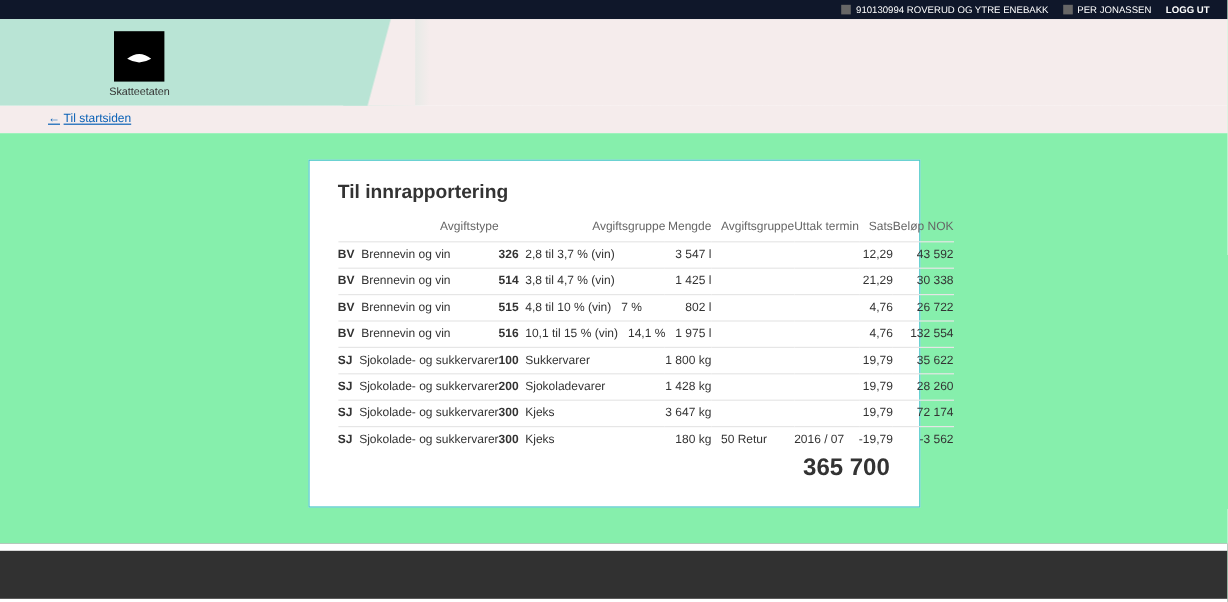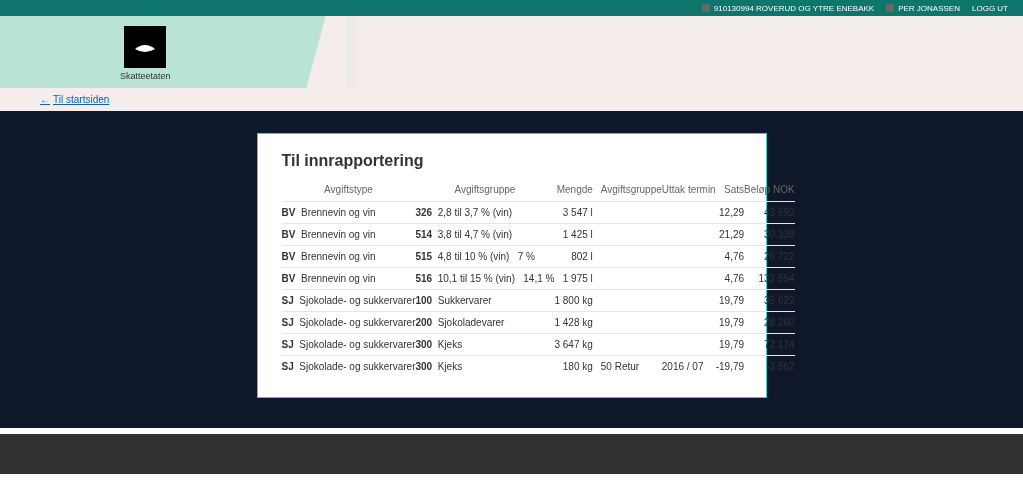--- a/index.html
+++ b/index.html
@@ -5,54 +5,54 @@
     * { box-sizing: border-box; margin: 0; padding: 0; }
     body {
       font-family: Arial, Helvetica, sans-serif;
       font-size: 11px;
       background: #fff;
       color: #333;
     }
 
     
     .topbar {
-      background: #0f766e;
+      background: #0f172a;
       height: 16px;
       display: flex;
       justify-content: flex-end;
       align-items: center;
       padding: 0 15px;
       gap: 12px;
       color: #fff;
       font-size: 8px;
     }
     .topbar .item { display: flex; align-items: center; gap: 4px; }
     .topbar .icon-box { width: 8px; height: 8px; background: #666; display: inline-block; }
-    .topbar .logout { font-weight: normal; }
+    .topbar .logout { font-weight: bold; }
 
     
     .header {
       background: linear-gradient(to right, #b9e4d5 0%, #b9e4d5 30%, #f5ecec 35%, #f5ecec 100%);
       height: 72px;
       position: relative;
       display: flex;
       align-items: center;
     }
     .header::after {
       content: "";
       position: absolute;
       left: 28%;
       top: 0;
       bottom: 0;
       width: 60px;
       background: linear-gradient(105deg, #b9e4d5 49%, #f5ecec 51%);
     }
     .logo-block {
       position: absolute;
-      left: 120px;
+      left: 91px;
       top: 10px;
       text-align: center;
       z-index: 2;
     }
     .logo-square {
       width: 42px;
       height: 42px;
       background: #000;
       margin: 0 auto;
       display: flex;
@@ -74,32 +74,32 @@
     
     .backrow {
       background: #f5ecec;
       padding: 6px 40px;
       font-size: 10px;
     }
     .backlink { color: #0a61b6; text-decoration: underline; display: inline-flex; align-items: center; gap: 3px; }
     .arrow-left { color: #0a61b6; }
 
     
-    .main-wrap { display: flex; justify-content: center; padding: 22px 0 30px; background: #0f172a; }
+    .main-wrap { display: flex; justify-content: center; padding: 22px 0 30px; background: #86efac; }
     .card {
       width: 510px;
       border: 1px solid #47c7c7;
       background: #fff;
       padding: 18px 24px 20px 24px;
     }
     .card h1 { font-size: 16px; margin-bottom: 14px; font-weight: bold; }
 
     table { width: 100%; border-collapse: collapse; font-size: 10px; }
     thead th {
-      text-align: center;
+      text-align: right;
       font-weight: normal;
       color: #666;
       padding-bottom: 6px;
       white-space: nowrap;
     }
     th.right, td.right { text-align: right; }
     tbody td {
       padding: 5px 0;
       border-top: 1px solid #e6e6e6;
       white-space: nowrap;
@@ -238,20 +238,21 @@
             <td><span class="code-bold">SJ</span>&nbsp;&nbsp;Sjokolade- og sukkervarer</td>
             <td><span class="code-bold">300</span>&nbsp;&nbsp;Kjeks</td>
             <td class="right">180 kg</td>
             <td style="padding-left:8px">50 Retur</td>
             <td>2016 / 07</td>
             <td class="right">-19,79</td>
             <td class="right">-3 562</td>
           </tr>
         </tbody>
     </table>
+    <div class="total-value">365 700</div>
   </div>
 </div>
 
 <div class="footer">
   
   
   
 </div>
 
 </body></html>

